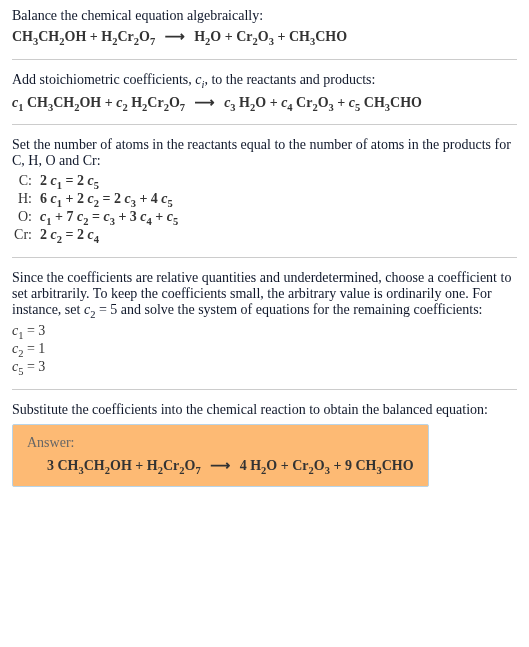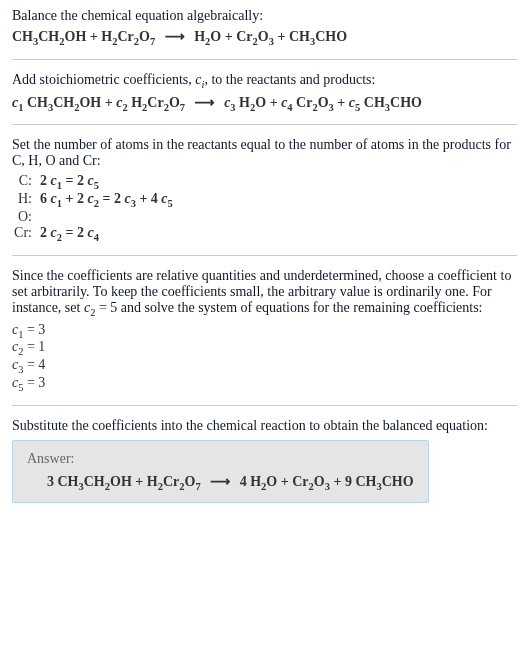--- a/index.html
+++ b/index.html
@@ -52,21 +52,21 @@
     .atom-label {
       width: 28px;
       text-align: right;
       padding-right: 8px;
     }
     .coeffs {
       margin-top: 4px;
     }
     .answer-box {
       border: 1px solid #b8d4e8;
-      background: #e5e5e5;
+      background: #fdba74;
       padding: 10px 14px;
       display: inline-block;
       border-radius: 2px;
     }
     .answer-label {
       color: #666;
       margin-bottom: 6px;
     }
     .answer-eq {
       padding-left: 20px;
@@ -110,39 +110,39 @@
       <div class="atom-row">
         <span class="atom-label">C:</span>
         <span class="equation"><span>2 </span><span class="italic">c</span><span class="sub">1</span><span> = 2 </span><span class="italic">c</span><span class="sub">5</span></span>
       </div>
       <div class="atom-row">
         <span class="atom-label">H:</span>
         <span class="equation"><span>6 </span><span class="italic">c</span><span class="sub">1</span><span> + 2 </span><span class="italic">c</span><span class="sub">2</span><span> = 2 </span><span class="italic">c</span><span class="sub">3</span><span> + 4 </span><span class="italic">c</span><span class="sub">5</span></span>
       </div>
       <div class="atom-row">
         <span class="atom-label">O:</span>
+        <span class="equation"><span></span><span class="italic">c</span><span class="sub">1</span><span> + 7 </span><span class="italic">c</span><span class="sub">2</span><span> = </span><span class="italic">c</span><span class="sub">3</span><span> + 3 </span><span class="italic">c</span><span class="sub">4</span><span> + </span><span class="italic">c</span><span class="sub">5</span></span>
       </div>
       <div class="atom-row">
         <span class="atom-label">Cr:</span>
         <span class="equation"><span>2 </span><span class="italic">c</span><span class="sub">2</span><span> = 2 </span><span class="italic">c</span><span class="sub">4</span></span>
       </div>
     </div>
 </div>
 
 <hr class="divider">
 
 
 <div class="section">
   <div class="prompt">
     <span>Since the coefficients are relative quantities and underdetermined, choose a coefficient to set arbitrarily. To keep the coefficients small, the arbitrary value is ordinarily one. For instance, set </span><span class="italic">c</span><span class="sub">2</span><span> = 5 and solve the system of equations for the remaining coefficients:</span>
   </div>
   <div class="coeffs" id="coeff-rows">
       <div><span class="italic">c</span><span class="sub">1</span><span> = 3</span></div>
       <div><span class="italic">c</span><span class="sub">2</span><span> = 1</span></div>
-      <div><span class="italic">c</span><span class="sub">3</span><span> = 4</span></div>
       <div><span class="italic">c</span><span class="sub">5</span><span> = 3</span></div>
     </div>
 </div>
 
 <hr class="divider">
 
 
 <div class="section">
   <div class="prompt">Substitute the coefficients into the chemical reaction to obtain the balanced equation:</div>
 </div>

